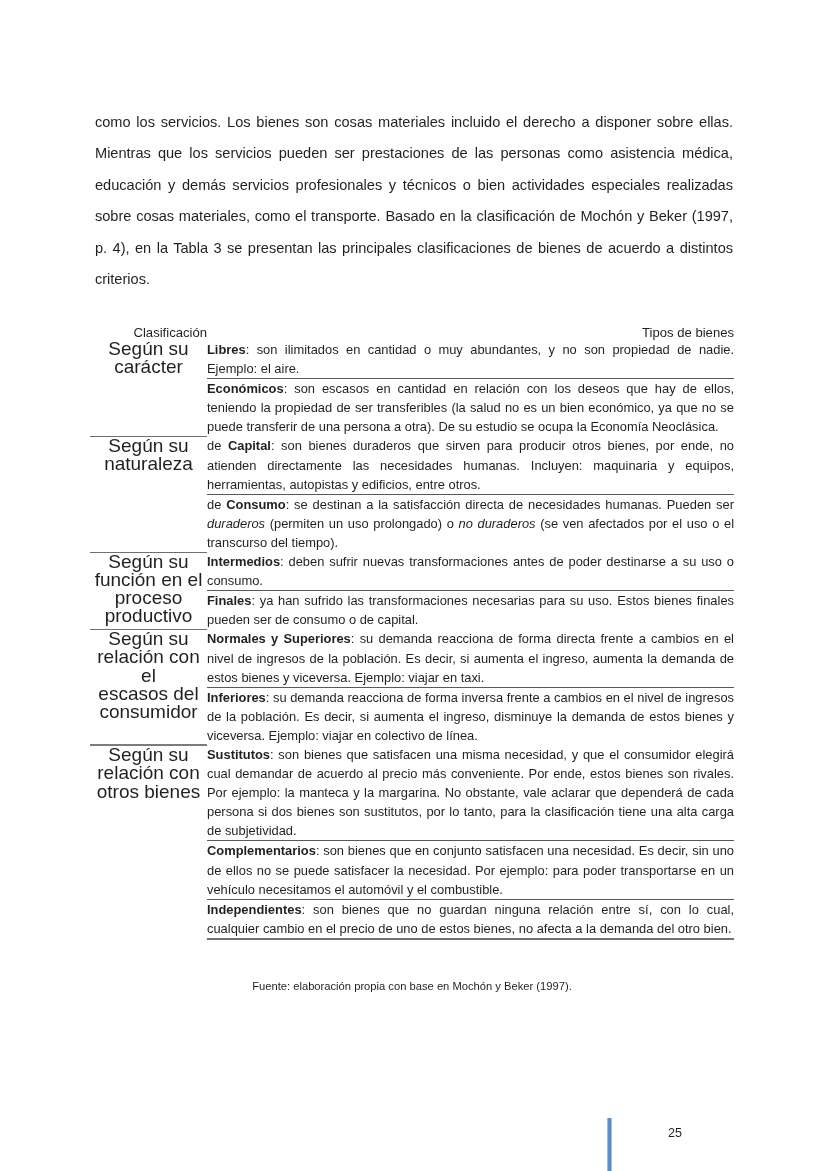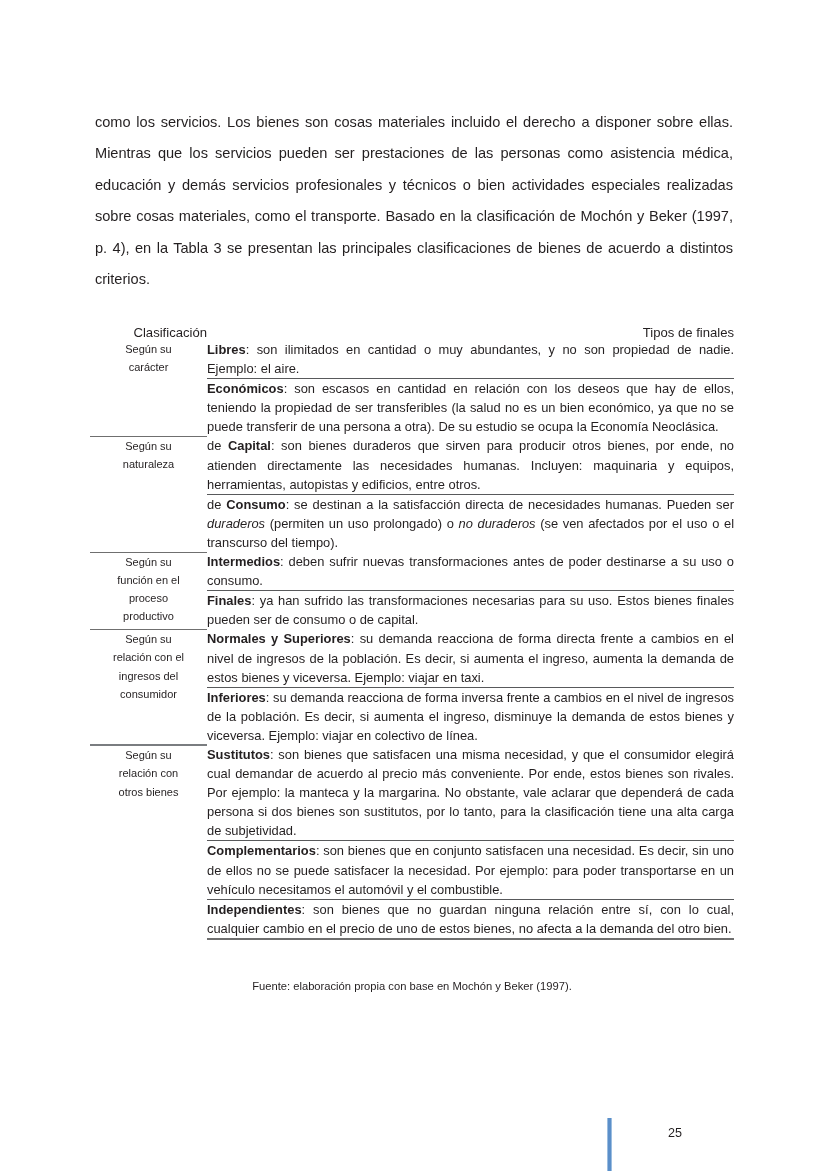--- a/index.html
+++ b/index.html
@@ -82,21 +82,21 @@
     text-align: right;
     font-weight: normal;
     font-size: 13.1px;
   }
 
   
   td.label {
     text-align: center;
     vertical-align: middle;
     line-height: 18.3px;
-    font-size: 11px;
+    font-size: 19px;
     padding: 0 4px;
   }
 
   
   td.content {
     text-align: justify;
     text-justify: inter-word;
     line-height: 19.1px;
     padding: 2.5px 1px 3px 9px;
     font-size: 12.9px;
@@ -161,21 +161,21 @@
   <div class="tbl-wrap">
     <table class="tbl">
       <colgroup>
           <col class="c1">
           <col class="c2">
         </colgroup>
       <tbody>
 
         <tr class="hdr-row">
           <td>Clasificación</td>
-          <td>Tipos de finales</td>
+          <td>Tipos de bienes</td>
         </tr>
 
         <tr class="first-in-section">
           <td class="label" rowspan="2">
             <span>Según su</span><br>
             <span>carácter</span>
           </td>
           <td class="content"><b>Libres</b><span>: son ilimitados en cantidad o muy abundantes, y no son propiedad de nadie. Ejemplo: el aire.</span></td>
         </tr>
         <tr class="inner">
@@ -203,21 +203,21 @@
           <td class="content"><b>Intermedios</b><span>: deben sufrir nuevas transformaciones antes de poder destinarse a su uso o consumo.</span></td>
         </tr>
         <tr class="inner">
           <td class="content"><b>Finales</b><span>: ya han sufrido las transformaciones necesarias para su uso. Estos bienes finales pueden ser de consumo o de capital.</span></td>
         </tr>
 
         <tr class="section-start first-in-section">
           <td class="label" rowspan="2">
             <span>Según su</span><br>
             <span>relación con el</span><br>
-            <span>ingresos del</span><br>
+            <span>escasos del</span><br>
             <span>consumidor</span>
           </td>
           <td class="content"><b>Normales y Superiores</b><span>: su demanda reacciona de forma directa frente a cambios en el nivel de ingresos de la población. Es decir, si aumenta el ingreso, aumenta la demanda de estos bienes y viceversa. Ejemplo: viajar en taxi.</span></td>
         </tr>
         <tr class="inner">
           <td class="content"><b>Inferiores</b><span>: su demanda reacciona de forma inversa frente a cambios en el nivel de ingresos de la población. Es decir, si aumenta el ingreso, disminuye la demanda de estos bienes y viceversa. Ejemplo: viajar en colectivo de línea.</span></td>
         </tr>
 
         <tr class="section-start-heavy first-in-section">
           <td class="label" rowspan="3">

